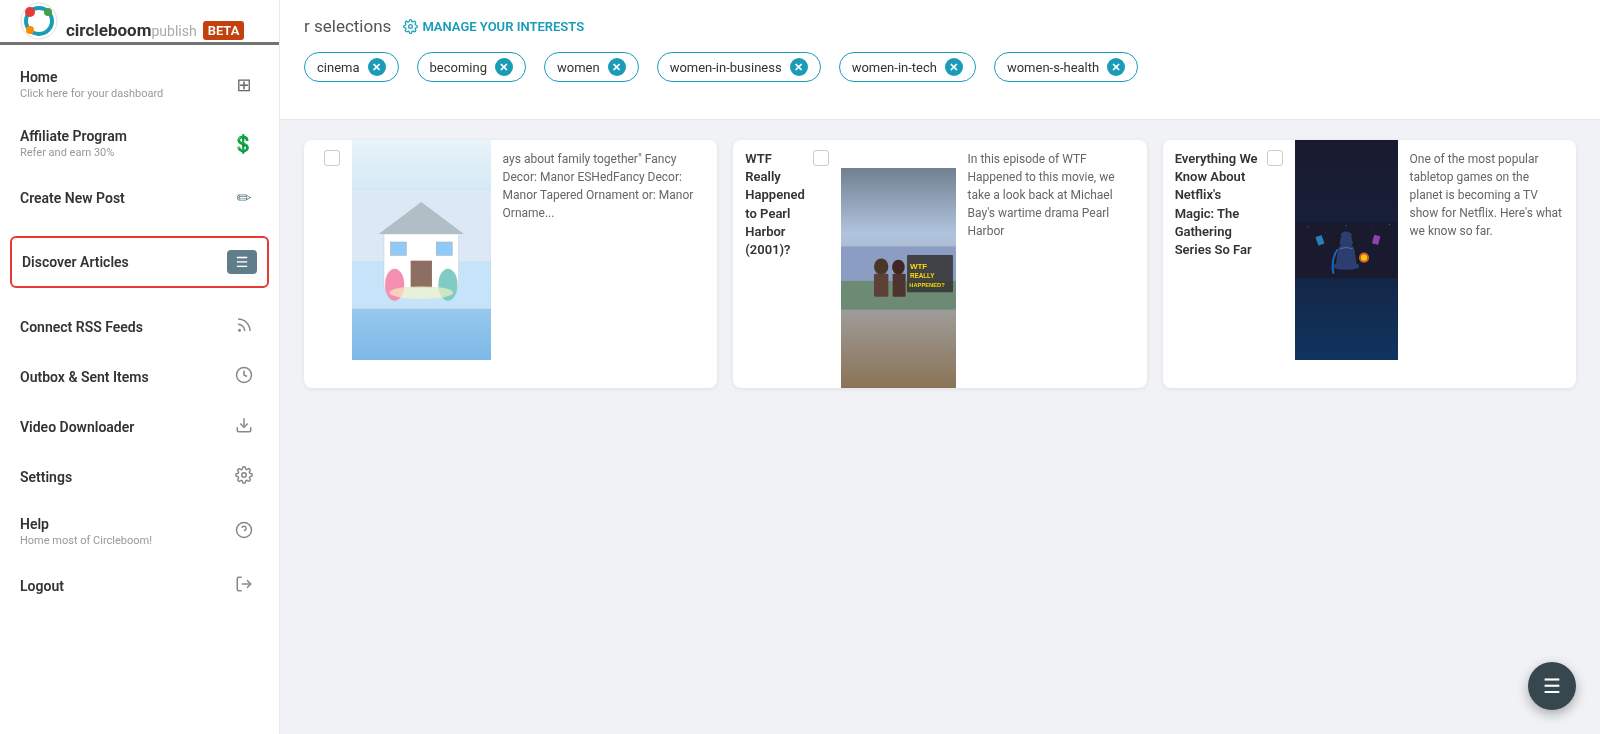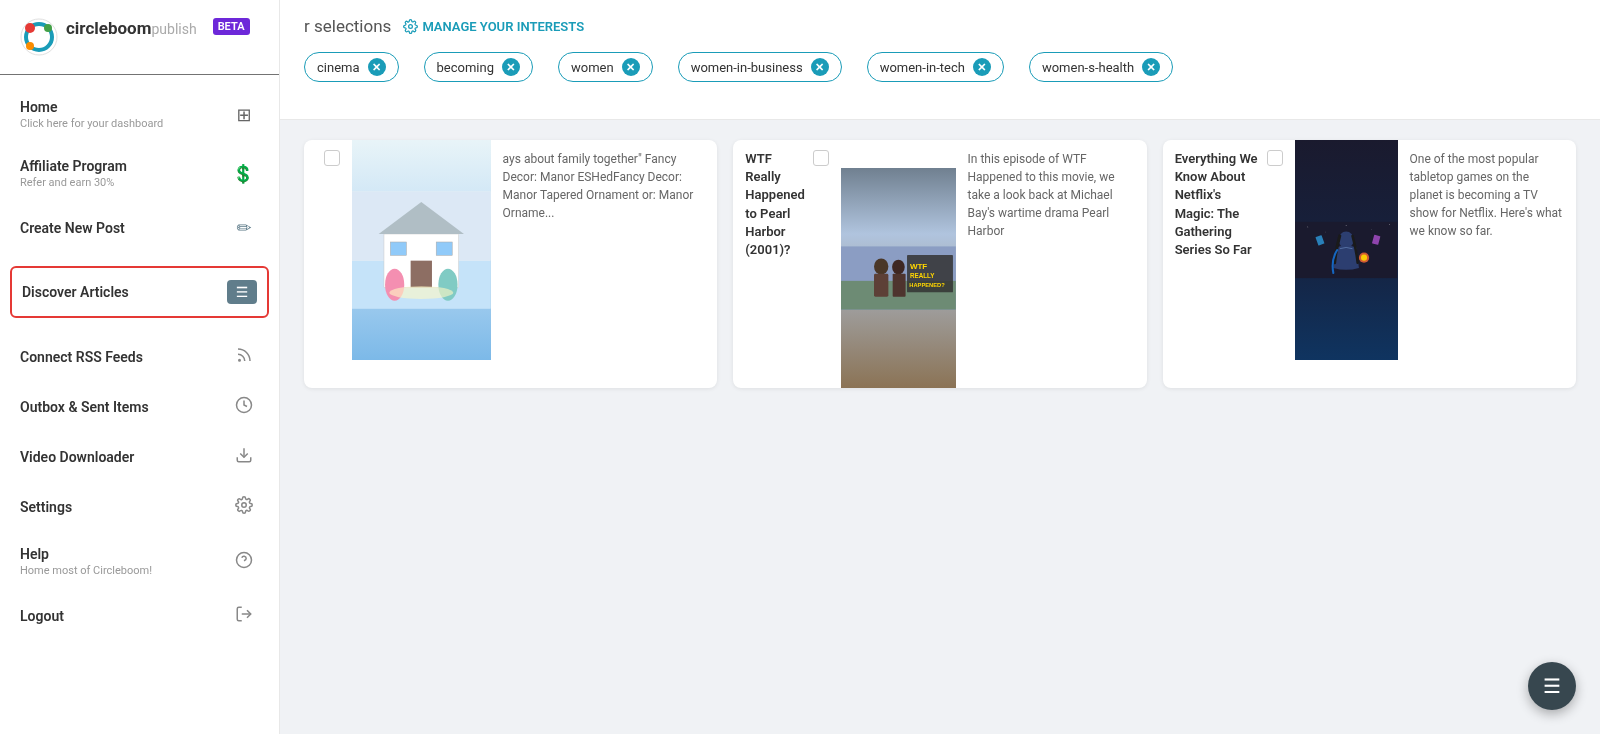--- a/index.html
+++ b/index.html
@@ -10,37 +10,37 @@
       width: 280px;
       min-width: 280px;
       background: #fff;
       height: 100%;
       display: flex;
       flex-direction: column;
       border-right: 1px solid #e8e8e8;
       z-index: 10;
     }
     .sidebar-logo {
-      padding: 18px 20px;
-      display: flex;
-      align-items: flex-start;
-      border-bottom: 1px solid #737373;
+      padding: 2px 20px;
+      display: flex;
+      align-items: flex-end;
+      border-bottom: 3px solid #737373;
     }
     .logo-icon {
       width: 38px;
       height: 38px;
       margin-right: 8px;
     }
     .beta-badge {
-      background: #6d28d9;
+      background: #c2410c;
       color: #fff;
-      font-size: 11px;
+      font-size: 13px;
       padding: 2px 5px;
       border-radius: 3px;
-      margin-left: 16px;
+      margin-left: 6px;
       font-weight: 600;
       vertical-align: middle;
     }
 
     .sidebar-nav {
       flex: 1;
       padding: 10px 0;
       overflow-y: auto;
     }
 
@@ -117,21 +117,21 @@
       font-size: 13px;
       font-weight: 600;
       text-decoration: none;
       cursor: pointer;
     }
     .manage-interests-link .gear-icon { margin-right: 4px; }
 
     .tags-row {
       display: flex;
       flex-wrap: wrap;
-      gap: 25px;
+      gap: 18px;
     }
     .tag-chip {
       display: flex;
       align-items: center;
       border: 1.5px solid #1a9cb8;
       border-radius: 20px;
       padding: 5px 12px;
       font-size: 13px;
       color: #333;
       background: #fff;

